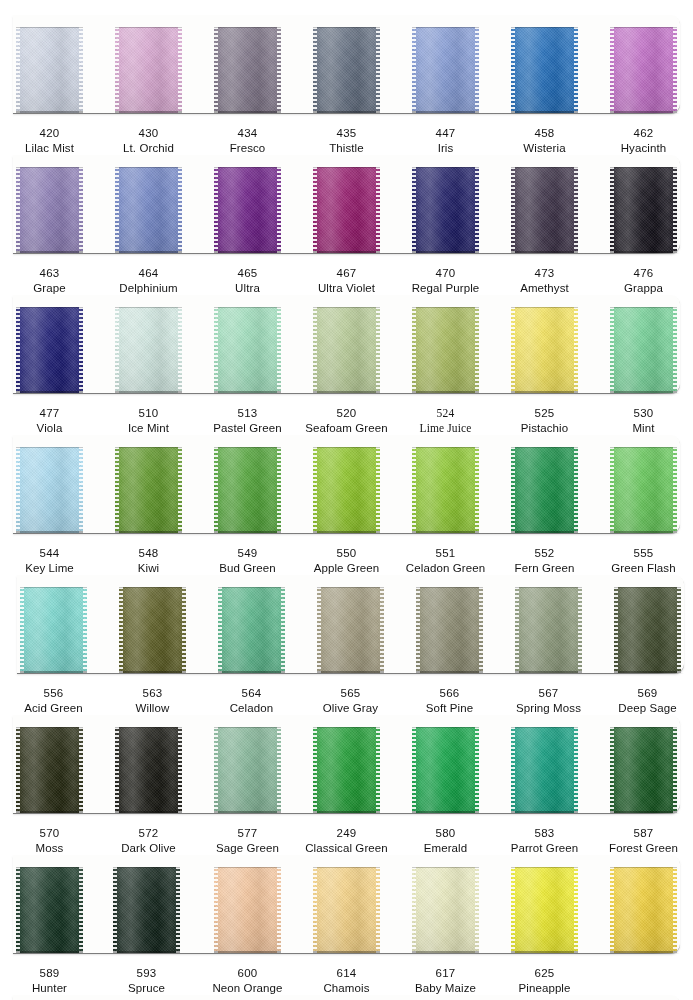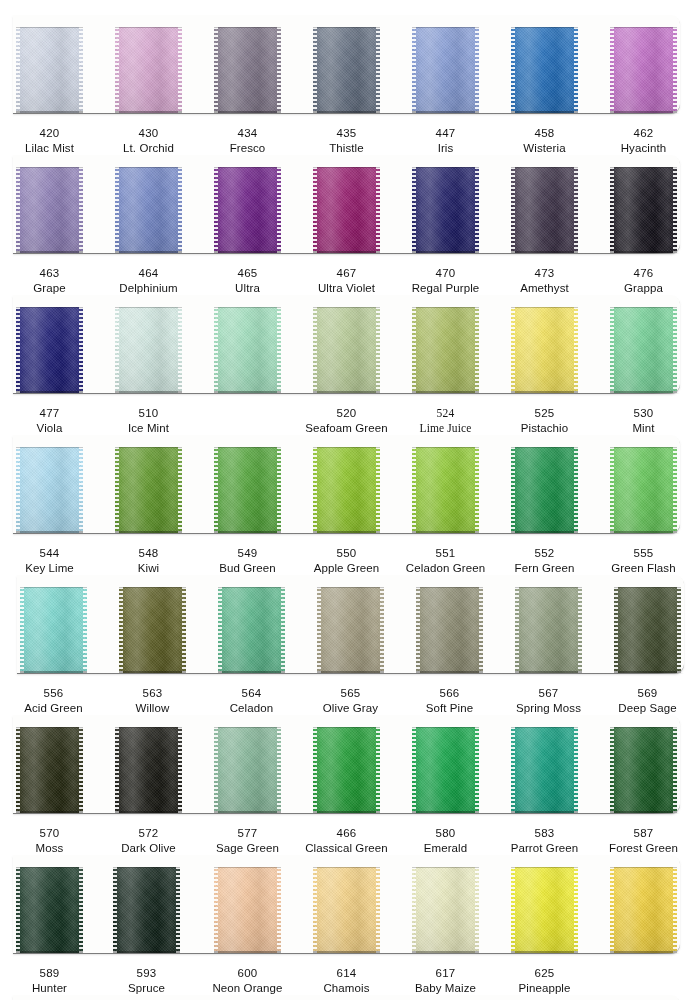--- a/index.html
+++ b/index.html
@@ -429,20 +429,24 @@
         <div class="cell" style="left: 198px;">
           <div class="ribbon" title="513 Pastel Green">
             <div class="body" style="background-color: rgb(157, 220, 186);"></div>
             <div class="weave"></div>
             <div class="sheen"></div>
             <div class="edge left"></div>
             <div class="edge right"></div>
             <div class="cut-top"></div>
             <div class="cut-bot"></div>
           </div>
+          <div class="label">
+            <span class="code">513</span>
+            <span class="name">Pastel Green</span>
+          </div>
         </div>
         <div class="cell" style="left: 297px;">
           <div class="ribbon" title="520 Seafoam Green">
             <div class="body" style="background-color: rgb(182, 202, 149);"></div>
             <div class="weave"></div>
             <div class="sheen"></div>
             <div class="edge left"></div>
             <div class="edge right"></div>
             <div class="cut-top"></div>
             <div class="cut-bot"></div>
@@ -771,21 +775,21 @@
           <div class="ribbon" title="579 Classical Green">
             <div class="body" style="background-color: rgb(29, 155, 50);"></div>
             <div class="weave"></div>
             <div class="sheen"></div>
             <div class="edge left"></div>
             <div class="edge right"></div>
             <div class="cut-top"></div>
             <div class="cut-bot"></div>
           </div>
           <div class="label">
-            <span class="code">466</span>
+            <span class="code">249</span>
             <span class="name">Classical Green</span>
           </div>
         </div>
         <div class="cell" style="left: 396px;">
           <div class="ribbon" title="580 Emerald">
             <div class="body" style="background-color: rgb(17, 163, 70);"></div>
             <div class="weave"></div>
             <div class="sheen"></div>
             <div class="edge left"></div>
             <div class="edge right"></div>

